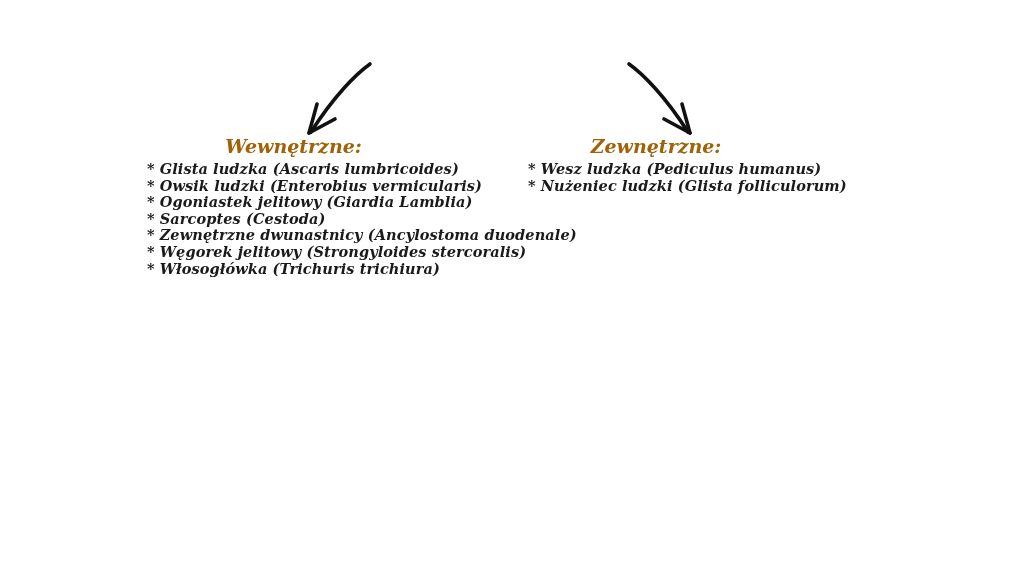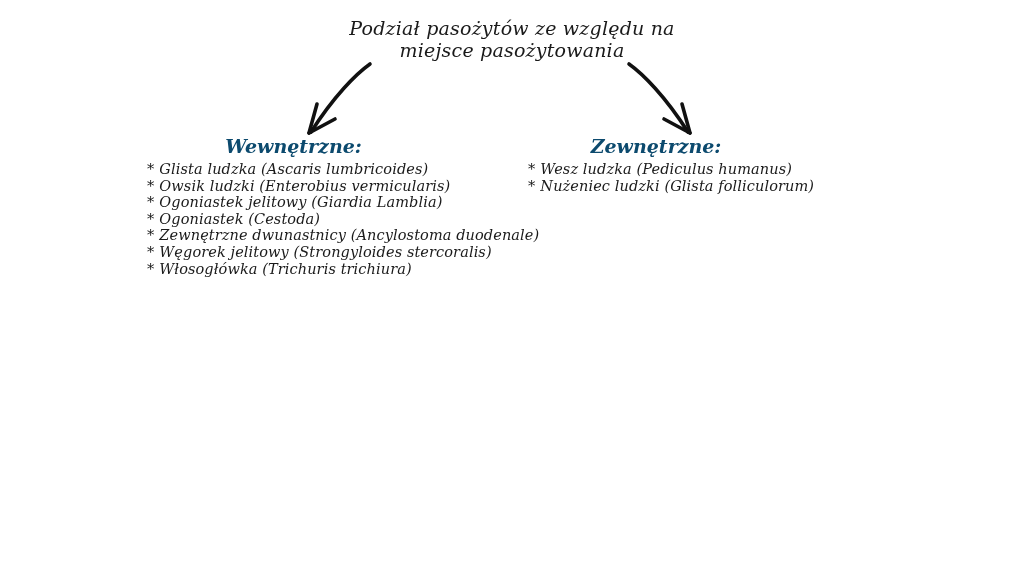--- a/index.html
+++ b/index.html
@@ -39,41 +39,39 @@
     position: absolute;
   }
   .branch-internal { left: 147px; top: 134px; width: 400px; }
   .branch-external { left: 528px; top: 134px; width: 330px; }
   .branch-heading {
     font-style: italic;
     font-weight: bold;
     font-size: 19px;
     line-height: 24px;
     text-align: center;
-    color: #0c4a6e;
+    color: #a16207;
     margin-bottom: 3px;
   }
   .branch-internal .branch-heading { width: 293px; }
   .branch-external .branch-heading { width: 256px; }
   .item-list {
     font-style: italic;
     font-size: 14.5px;
     line-height: 16.6px;
     letter-spacing: 0.1px;
   }
-  .list-item { white-space: nowrap; }
+  .list-item { white-space: nowrap; font-weight: bold; }
   .bullet { margin-right: 5px; }
 </style>
 </head>
 <body>
 
 <div class="canvas">
 
-  <div class="diagram-title">Podział pasożytów ze względu na
-miejsce pasożytowania</div>
 
   <svg class="arrows-layer" viewBox="0 0 1024 576" xmlns="http://www.w3.org/2000/svg">
     <g stroke="#111111" stroke-width="3.6" fill="none" stroke-linecap="round" stroke-linejoin="round">
       <g>
         <path d="M 370 64 C 356 74, 334 96, 311 132"></path>
         <path d="M 317 104 L 309 133"></path>
         <path d="M 335 119 L 309 133"></path>
       </g>
       <g>
         <path d="M 629 64 C 643 74, 665 96, 688 132"></path>
@@ -82,21 +80,21 @@
       </g>
     </g>
   </svg>
 
   <div class="branch branch-internal">
     <div class="branch-heading">Wewnętrzne:</div>
     <div class="item-list">
       <div class="list-item"><span class="bullet">*</span><span>Glista ludzka (Ascaris lumbricoides)</span></div>
       <div class="list-item"><span class="bullet">*</span><span>Owsik ludzki (Enterobius vermicularis)</span></div>
       <div class="list-item"><span class="bullet">*</span><span>Ogoniastek jelitowy (Giardia Lamblia)</span></div>
-      <div class="list-item"><span class="bullet">*</span><span>Ogoniastek (Cestoda)</span></div>
+      <div class="list-item"><span class="bullet">*</span><span>Sarcoptes (Cestoda)</span></div>
       <div class="list-item"><span class="bullet">*</span><span>Zewnętrzne dwunastnicy (Ancylostoma duodenale)</span></div>
       <div class="list-item"><span class="bullet">*</span><span>Węgorek jelitowy (Strongyloides stercoralis)</span></div>
       <div class="list-item"><span class="bullet">*</span><span>Włosogłówka (Trichuris trichiura)</span></div>
     </div>
   </div>
 
   <div class="branch branch-external">
     <div class="branch-heading">Zewnętrzne:</div>
     <div class="item-list">
       <div class="list-item"><span class="bullet">*</span><span>Wesz ludzka (Pediculus humanus)</span></div>

